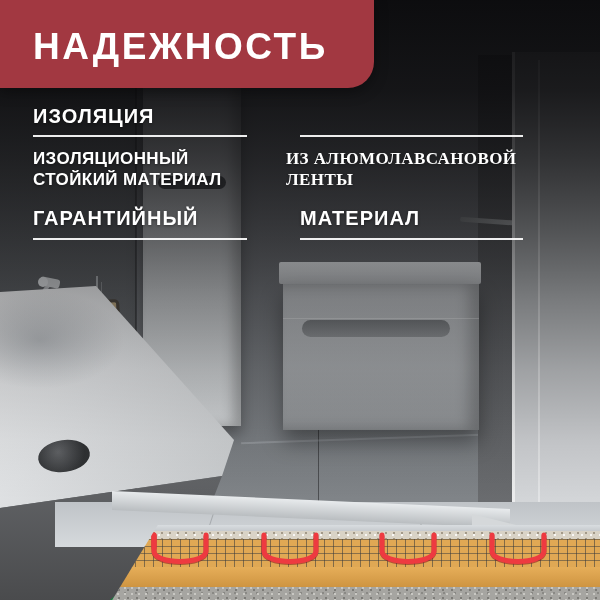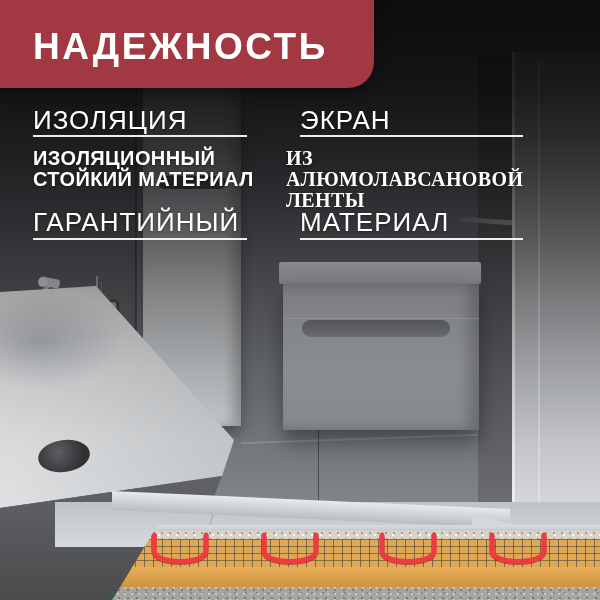--- a/index.html
+++ b/index.html
@@ -112,24 +112,24 @@
     background:linear-gradient(180deg,
       rgba(8,8,10,.93) 0px, rgba(10,10,12,.85) 90px, rgba(13,13,15,.70) 160px,
       rgba(16,16,18,.52) 230px, rgba(18,18,20,.32) 300px, rgba(18,18,20,.16) 370px,
       rgba(10,10,12,.05) 440px, rgba(0,0,0,0) 500px);}
 
   
   .content{inset:0;color:var(--text_white);}
   .banner{left:0;top:0;width:374px;height:88px;background:var(--banner_red);
     border-bottom-right-radius:26px;box-shadow:0 4px 14px rgba(0,0,0,.35);}
   .banner-title{left:33px;top:26px;font-size:37px;font-weight:700;letter-spacing:2.5px;white-space:nowrap;}
-  .feature-heading{font-size:26px;font-weight:400;letter-spacing:1px;white-space:nowrap;
+  .feature-heading{font-size:20px;font-weight:700;letter-spacing:1px;white-space:nowrap;
     text-shadow:0 1px 3px rgba(0,0,0,.4);}
   .feature-rule{height:2px;background:rgba(255,255,255,.92);}
-  .feature-body{font-size:20px;font-weight:700;letter-spacing:.4px;line-height:21px;
+  .feature-body{font-size:17px;font-weight:700;letter-spacing:.4px;line-height:21px;
     text-shadow:0 1px 3px rgba(0,0,0,.4);}
   .h-izolyaciya{left:33px;top:105px;} .h-ekran{left:300px;top:105px;}
   .r1-left{left:33px;top:135px;width:214px;} .r1-right{left:300px;top:135px;width:223px;}
   .b-izolyaciya{left:33px;top:148px;width:245px;} .b-ekran{left:286px;top:148px;width:255px;font-family:Liberation Serif, serif;}
   .h-bezopasnost{left:33px;top:207px;} .h-garantiya{left:300px;top:207px;}
   .r2-left{left:33px;top:238px;width:214px;} .r2-right{left:300px;top:238px;width:223px;}
   .b-bezopasnost{left:33px;top:251px;width:245px;} .b-garantiya{left:300px;top:251px;width:255px;}
 </style>
 </head>
 <body>
@@ -200,21 +200,20 @@
   <div class="overlay"></div>
 
   <div class="content">
     <div class="banner"></div>
     <div class="banner-title">НАДЕЖНОСТЬ</div>
 
     <div class="feature-heading h-izolyaciya">ИЗОЛЯЦИЯ</div>
     <div class="feature-rule r1-left"></div>
     <div class="feature-body b-izolyaciya">ИЗОЛЯЦИОННЫЙ СТОЙКИЙ МАТЕРИАЛ</div>
 
-    <div class="feature-heading h-ekran">ЭКРАН</div>
     <div class="feature-rule r1-right"></div>
     <div class="feature-body b-ekran">ИЗ АЛЮМОЛАВСАНОВОЙ ЛЕНТЫ</div>
 
     <div class="feature-heading h-bezopasnost">ГАРАНТИЙНЫЙ</div>
     <div class="feature-rule r2-left"></div>
 
     <div class="feature-heading h-garantiya">МАТЕРИАЛ</div>
     <div class="feature-rule r2-right"></div>
   </div>
 

